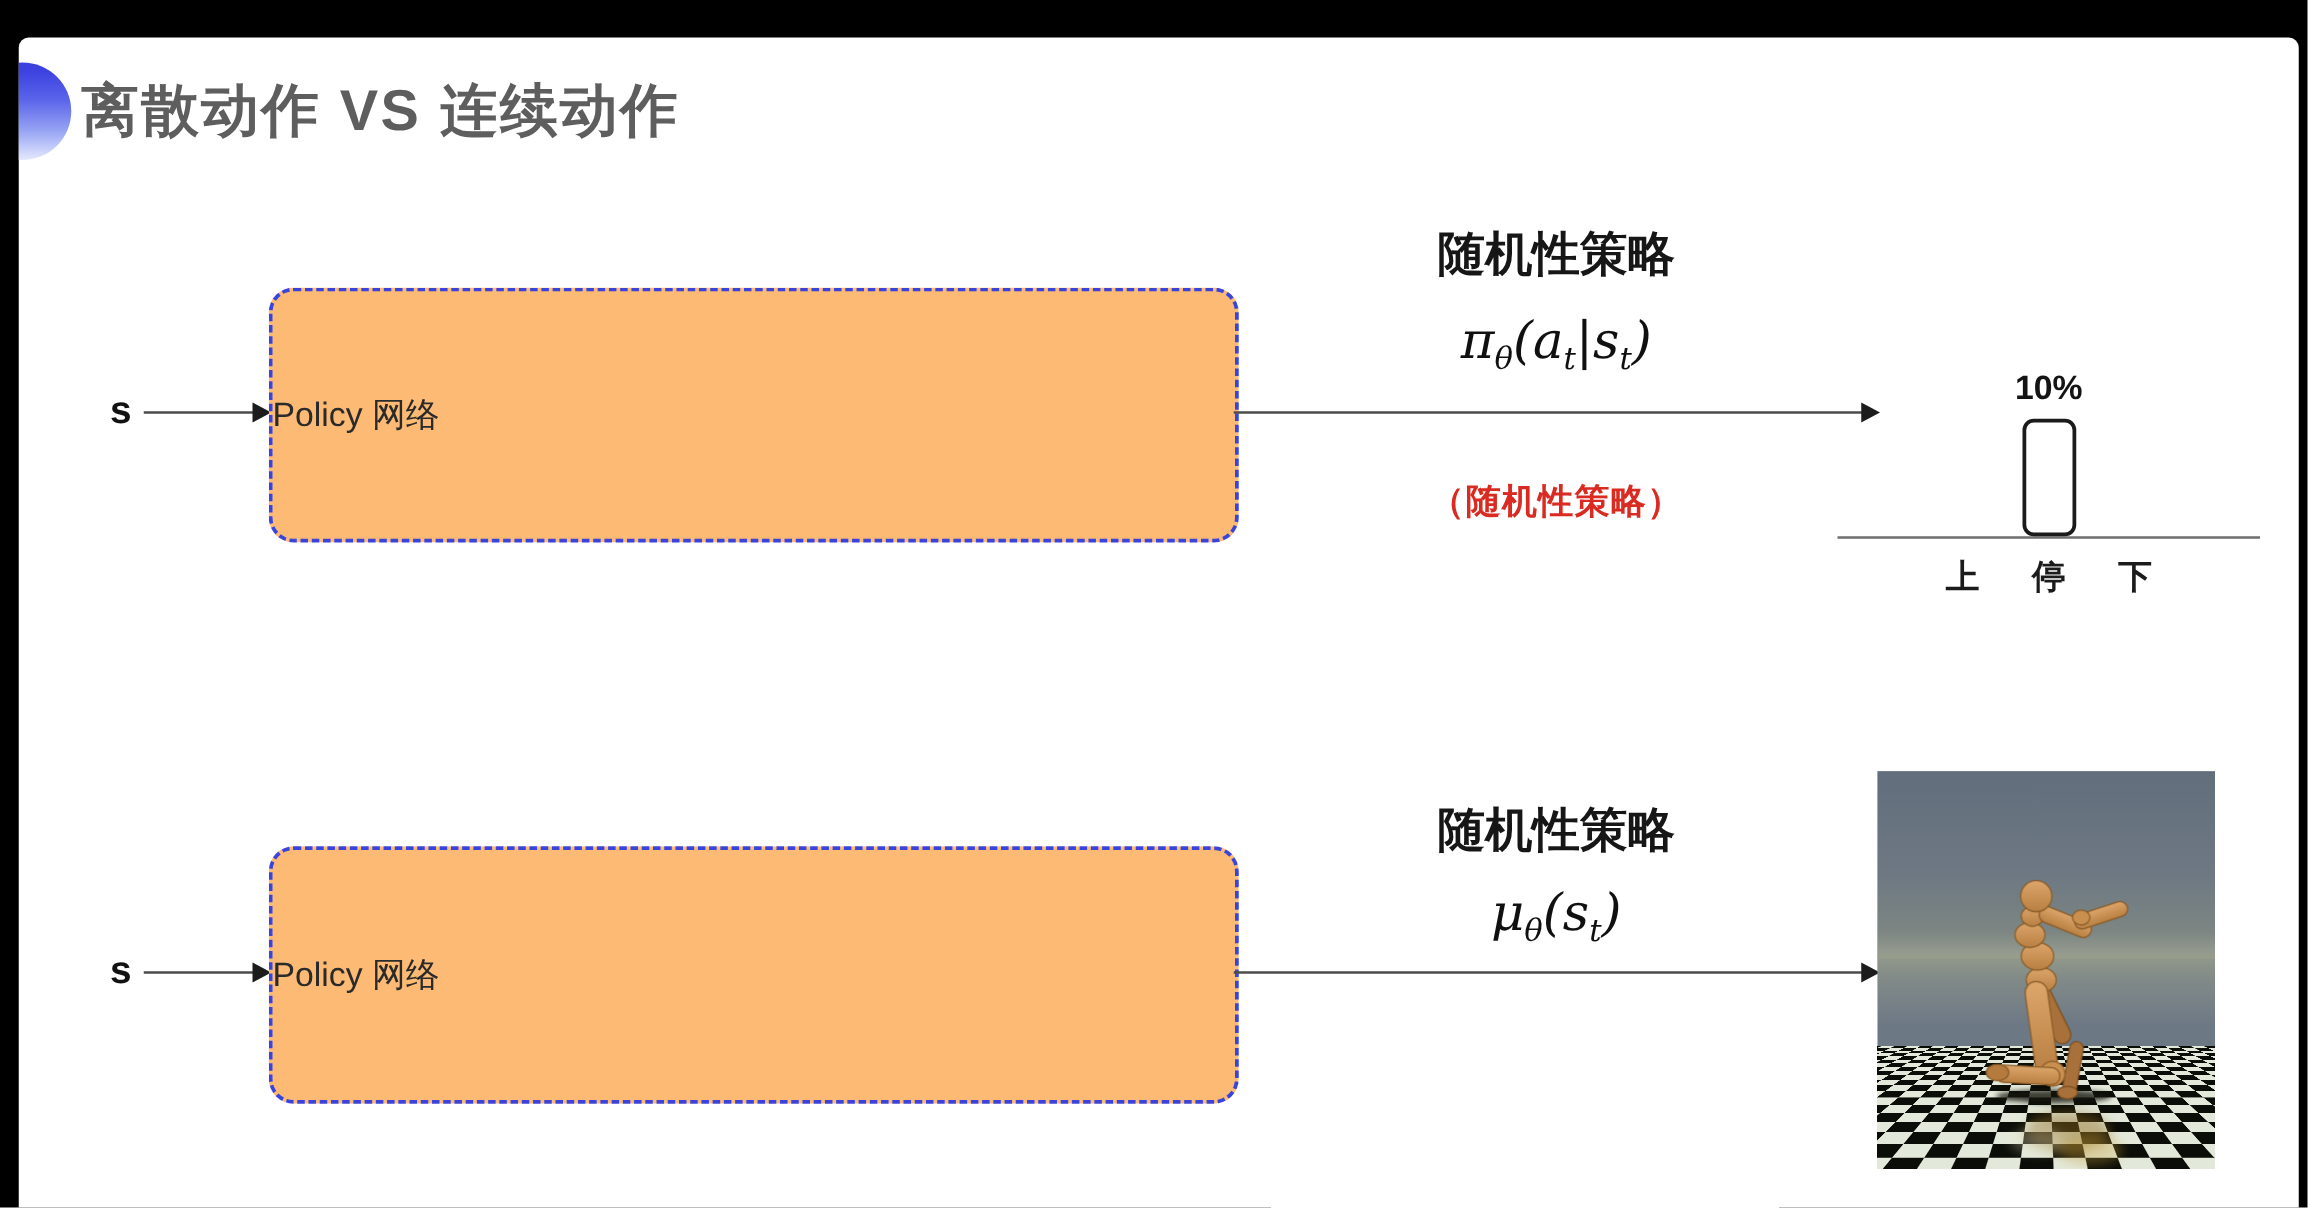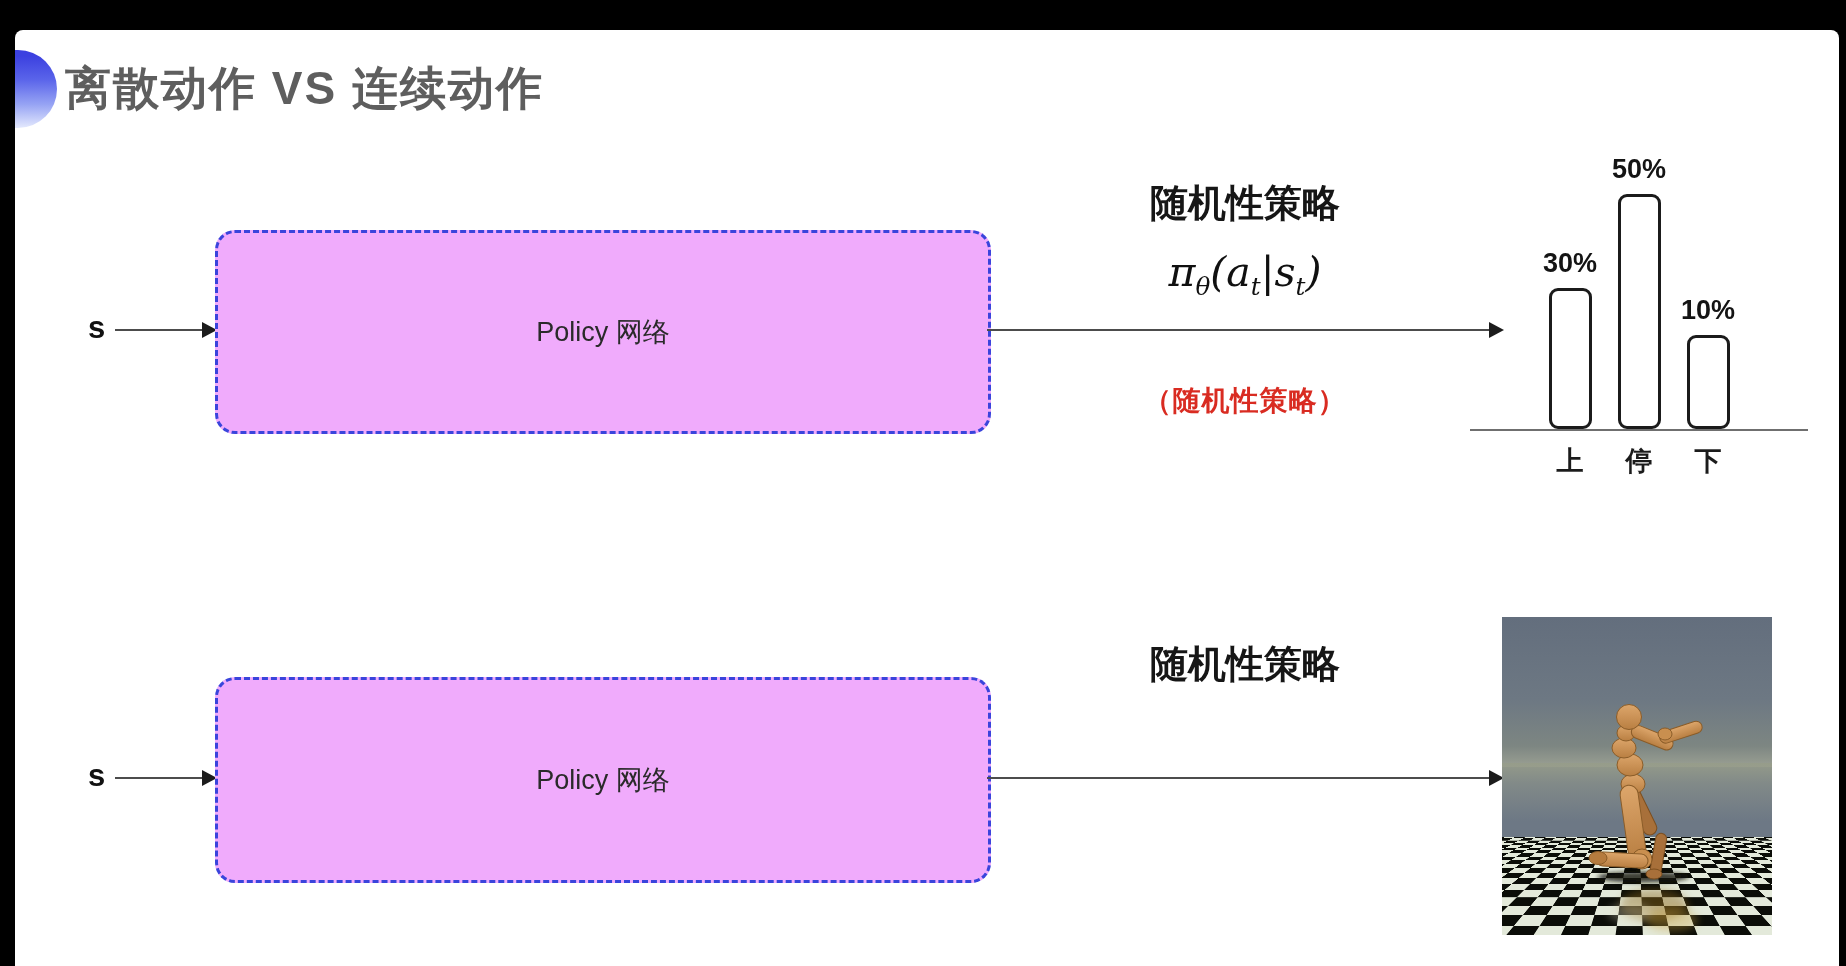--- a/index.html
+++ b/index.html
@@ -19,21 +19,21 @@
     background:linear-gradient(180deg,#3c41e0 8%,#5a64ea 38%,#97a4f4 70%,#e4e9fd 100%);
   }
   .page-title {
     position:absolute; left:50px; top:28px; font-size:46px; font-weight:600;
     color:#5e5e5e; letter-spacing:2px; white-space:nowrap;
   }
   
   .s-label { position:absolute; font-size:31px; font-weight:600; color:#111; }
   .policy-box {
     position:absolute; width:770px; border:3px dashed #3a44dc; border-radius:20px;
-    display:flex; align-items:center; justify-content:center; background:#f0abfc;
+    display:flex; align-items:center; background:#fdba74;
   }
   .policy-box .box-text { font-size:27px; color:#2a2a2a; }
   .arrow { position:absolute; display:flex; align-items:center; height:16px; }
   .arrow-line { flex:1; height:2px; background:#4c4c4c; }
   .arrow-head {
     width:0; height:0; border-top:8px solid transparent; border-bottom:8px solid transparent;
     border-left:15px solid #1c1c1c; margin-left:-1px;
   }
   
   .policy-text { position:absolute; width:380px; text-align:center; }
@@ -107,28 +107,20 @@
   </div>
   <div class="policy-text" style="left:1040px; top:148px;">
     <div class="policy-type">随机性策略</div>
   </div>
   <div class="policy-text" style="left:1040px; top:352px;">
     <div class="action-note">（随机性策略）</div>
   </div>
 
   <div class="bar-chart">
     <div class="bar-area">
-        <div class="bar-group">
-          <div class="bar-value">30%</div>
-          <div class="bar-rect" style="height: 141px;"></div>
-        </div>
-        <div class="bar-group">
-          <div class="bar-value">50%</div>
-          <div class="bar-rect" style="height: 235px;"></div>
-        </div>
         <div class="bar-group">
           <div class="bar-value">10%</div>
           <div class="bar-rect" style="height: 94px;"></div>
         </div>
       </div>
     <div class="cat-row">
         <div class="cat-label">上</div>
         <div class="cat-label">停</div>
         <div class="cat-label">下</div>
       </div>
@@ -145,20 +137,23 @@
     <span class="box-text">Policy 网络</span>
   </div>
 
   <div class="arrow" style="left:972px; top:740px; width:517px;">
     <div class="arrow-line"></div>
     <div class="arrow-head"></div>
   </div>
 
   <div class="policy-text" style="left:1040px; top:609px;">
     <div class="policy-type">随机性策略</div>
+  </div>
+  <div class="policy-text" style="left:1040px; top:676px;">
+    <div class="policy-formula"><span>μ</span><sub>θ</sub><span>(s</span><sub>t</sub><span>)</span></div>
   </div>
 
   <div class="sim-image">
     <div class="sim-sky"></div>
     <div class="sim-floor-wrap">
         <div class="sim-floor"></div>
       </div>
     <div class="sim-haze"></div>
     <svg class="robot-svg" width="270" height="318" viewBox="0 0 270 318">
       <defs>

